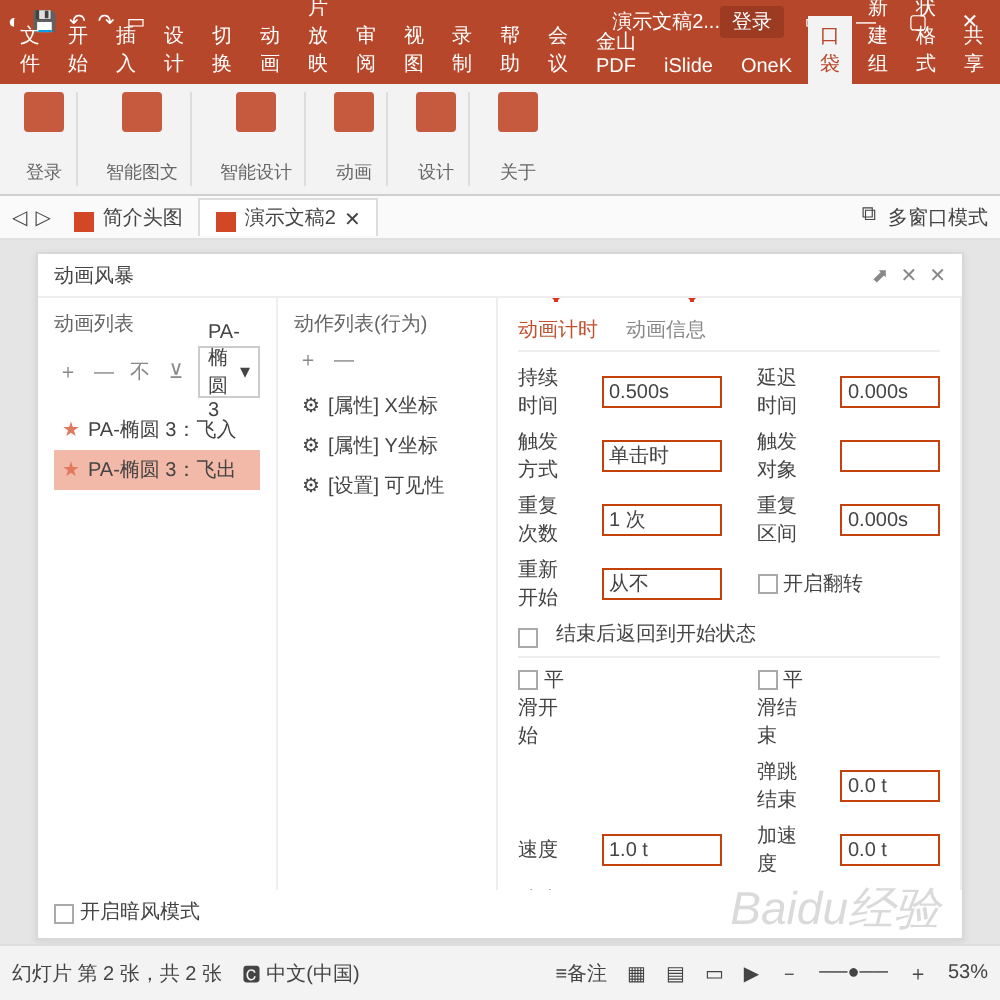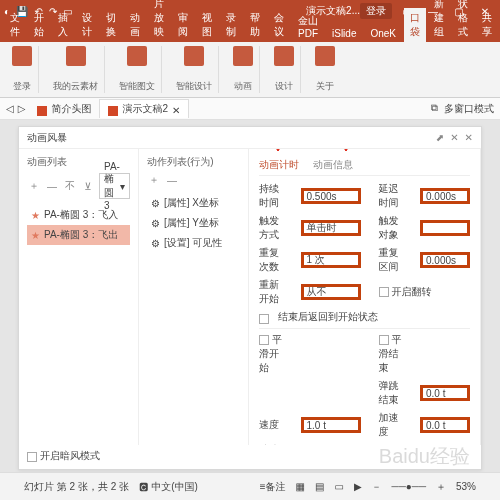--- a/index.html
+++ b/index.html
@@ -41,27 +41,27 @@
 .item{padding:3px 4px;font-size:10px;display:flex;align-items:center;gap:4px}
 .item.active{background:#f2b8a8}
 .star{color:#e07a5f}
 .chk{width:10px;height:10px;border:1px solid #aaa;display:inline-block;vertical-align:middle;margin-right:3px}
 .tabs3{display:flex;gap:14px;border-bottom:1px solid #eee;margin-bottom:6px;position:relative}
 .tab3{padding:3px 0;color:#c05030}
 .tab3.dim{color:#888}
 .red-arrow{position:absolute;width:2px;height:22px;background:#e03020}
 .red-arrow::after{content:"";position:absolute;bottom:-5px;left:-4px;border:5px solid transparent;border-top-color:#e03020}
 .grid3{display:grid;grid-template-columns:auto 60px auto 50px;gap:4px 18px;align-items:center;font-size:9px;color:#666}
-.inp{border:3px solid #c2410c;height:16px;padding:0 3px;display:flex;align-items:center;background:#fff}
+.inp{border:1px solid #c2410c;height:16px;padding:0 3px;display:flex;align-items:center;background:#fff}
 .inp.dis{background:#f4f4f4;color:#aaa}
 .row3{display:flex;align-items:flex-end;gap:6px;margin:4px 0;font-size:9px;color:#666}
 .panel-ft{position:absolute;left:8px;bottom:6px;font-size:9px;color:#888}
-.statusbar{position:absolute;left:0;right:0;bottom:0;height:28px;background:#f3f3f3;border-top:1px solid #ddd;display:flex;align-items:center;padding:0 24px;font-size:9px;color:#666;gap:10px}
+.statusbar{position:absolute;left:0;right:0;bottom:0;height:28px;background:#f3f3f3;border-top:1px solid #ddd;display:flex;align-items:center;padding:0 6px;font-size:9px;color:#666;gap:10px}
 .statusbar .sp{flex:1}
-.watermark{position:absolute;right:30px;bottom:30px;font-size:20px;color:rgba(150,150,150,.35);pointer-events:none}
+.watermark{position:absolute;right:30px;bottom:30px;font-size:23px;color:rgba(150,150,150,.35);font-style:italic;pointer-events:none}
 </style>
 </head>
 <body>
 
 <div class="titlebar">
   <div class="tb-left">
     <span>◐</span>
     <span>💾</span>
     <span>↶</span>
     <span>↷</span>
@@ -99,24 +99,20 @@
     <span class="rtab">共享</span>
   </div>
 
 <div class="ribbon-body" id="rbody">
     <div class="rgroup">
       <div class="rg-icon"></div>
       <div class="rg-label">登录</div>
     </div>
     <div class="rgroup">
       <div class="rg-icon"></div>
-      <div class="rg-label">我的云素材</div>
-    </div>
-    <div class="rgroup">
-      <div class="rg-icon"></div>
       <div class="rg-label">智能图文</div>
     </div>
     <div class="rgroup">
       <div class="rg-icon"></div>
       <div class="rg-label">智能设计</div>
     </div>
     <div class="rgroup">
       <div class="rg-icon"></div>
       <div class="rg-label">动画</div>
     </div>

